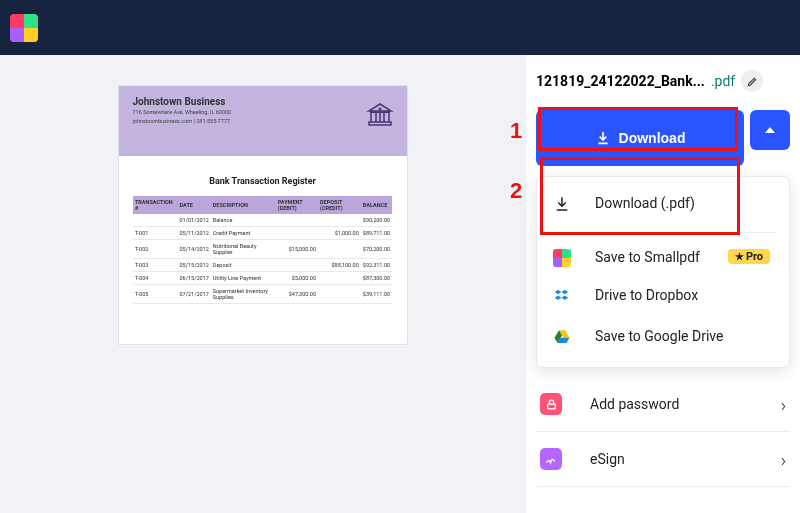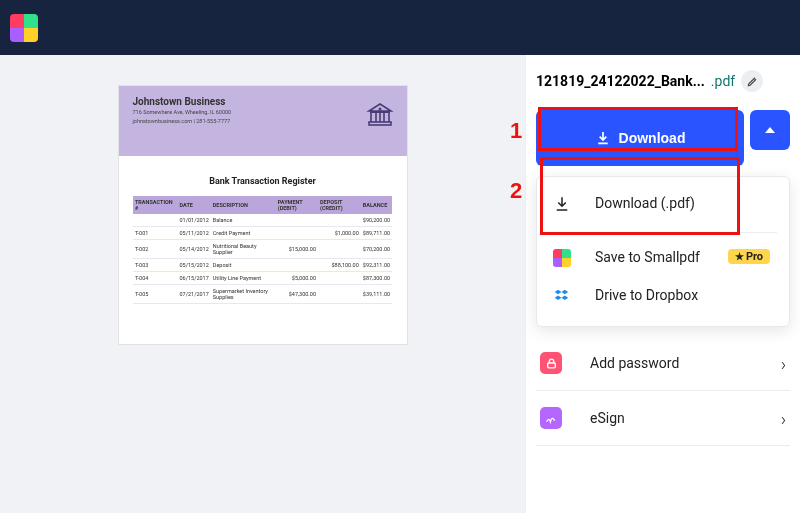--- a/index.html
+++ b/index.html
@@ -194,20 +194,28 @@
           <span class="pro-badge">
               <span>Pro</span>
             </span>
         </div>
         <div class="dd-item">
           <span><svg width="18" height="18" viewBox="0 0 24 24" fill="#1f8ce6">
                 <path d="M6 3l6 4-6 4-6-4 6-4zm12 0l6 4-6 4-6-4 6-4zM6 13l6 4-6 4-6-4 6-4zm12 0l6 4-6 4-6-4 6-4z" transform="scale(0.75) translate(3,2)"></path>
               </svg></span>
           <span>Drive to Dropbox</span>
         </div>
+        <div class="dd-item">
+          <span><svg width="18" height="18" viewBox="0 0 24 24">
+                <path d="M8 3h8l6 10h-8L8 3z" fill="#ffc107"></path>
+                <path d="M2 13l6-10 4 7-6 10-4-7z" fill="#2e7d32"></path>
+                <path d="M6 20l4-7h12l-4 7H6z" fill="#1e88e5"></path>
+              </svg></span>
+          <span>Save to Google Drive</span>
+        </div>
       </div>
     </div>
 
     <div class="action-row">
       <span class="icon-sq" style="background:#ff5375">
           <svg width="13" height="13" viewBox="0 0 24 24" fill="none" stroke="#fff" stroke-width="2.5">
             <rect x="5" y="11" width="14" height="9" rx="2"></rect>
             <path d="M8 11V8a4 4 0 018 0v3"></path>
           </svg>
         </span>

